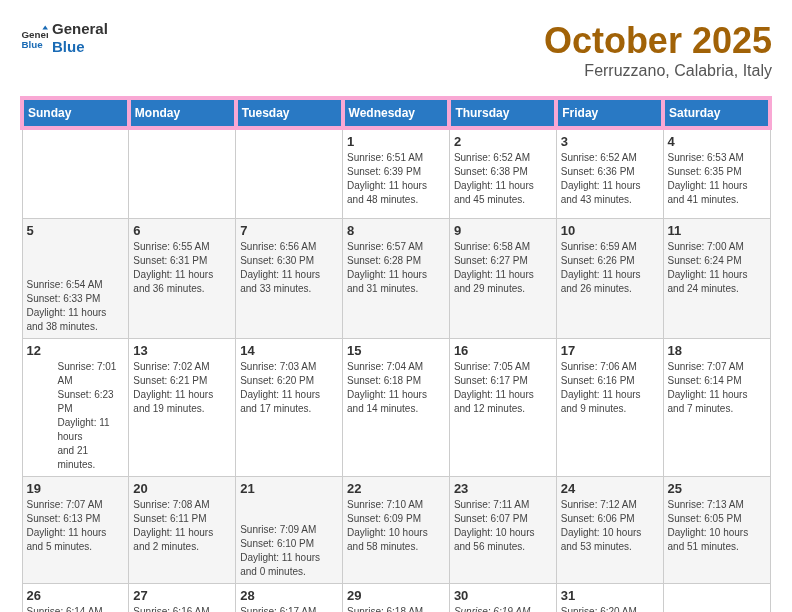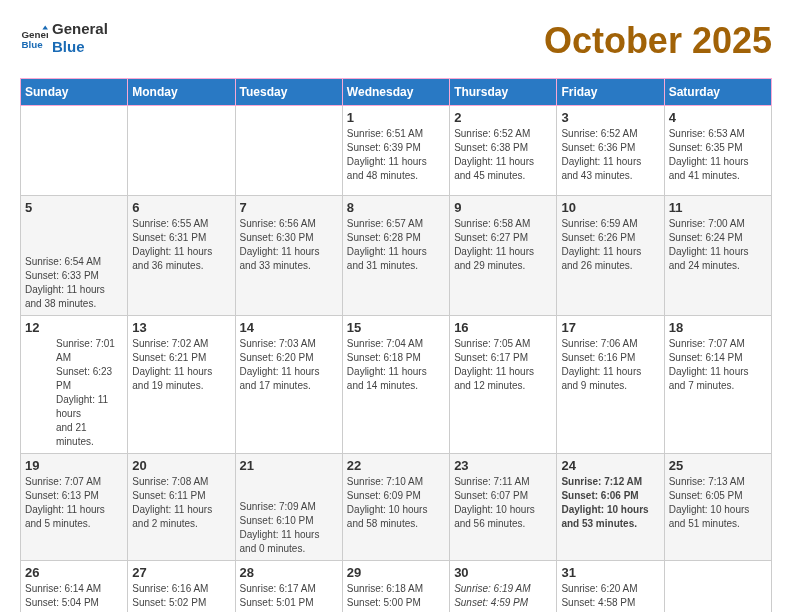--- a/index.html
+++ b/index.html
@@ -42,21 +42,21 @@
       border-collapse: collapse;
       font-size: 11px;
     }
     .calendar-table th {
       background-color: #2979c4;
       color: #fff;
       padding: 6px 4px;
       text-align: left;
       font-size: 12px;
       font-weight: bold;
-      border: 1px solid #f9a8d4;
+      border: 4px solid #f9a8d4;
     }
     .calendar-table td {
       border: 1px solid #ccc;
       vertical-align: top;
       padding: 4px;
       width: calc(100% / 7);
       height: 90px;
       background: #fff;
     }
     .calendar-table tr:nth-child(even) td {
@@ -87,20 +87,21 @@
       <text x="2" y="34" font-size="14" font-weight="bold" fill="#1a6bb5">Blue</text>
       <polygon points="32,8 40,8 36,2" fill="#1a6bb5"></polygon>
     </svg>
     <div>
       <div style="font-size:15px;font-weight:bold;color:#333;line-height:1.2;">General</div>
       <div style="font-size:15px;font-weight:bold;color:#1a6bb5;line-height:1.2;">Blue</div>
     </div>
   </div>
   <div class="title-area">
     <div class="month-title">October 2025</div>
+    <div class="subtitle">Ferruzzano, Calabria, Italy</div>
   </div>
 </div>
 
 <table class="calendar-table">
   <thead>
     <tr>
     <th>Sunday</th>
         <th>Monday</th>
         <th>Tuesday</th>
         <th>Wednesday</th>
@@ -276,21 +277,21 @@
         </td>
         <td>
           <div class="day-number">23</div>
           <div class="day-info" style="white-space: pre-line;">Sunrise: 7:11 AM
 Sunset: 6:07 PM
 Daylight: 10 hours
 and 56 minutes.</div>
         </td>
         <td>
           <div class="day-number">24</div>
-          <div class="day-info" style="white-space: pre-line; font-weight: bold;">Sunrise: 7:12 AM
+          <div class="day-info" style="white-space: pre-line;">Sunrise: 7:12 AM
 Sunset: 6:06 PM
 Daylight: 10 hours
 and 53 minutes.</div>
         </td>
         <td>
           <div class="day-number">25</div>
           <div class="day-info" style="white-space: pre-line;">Sunrise: 7:13 AM
 Sunset: 6:05 PM
 Daylight: 10 hours
 and 51 minutes.</div>

